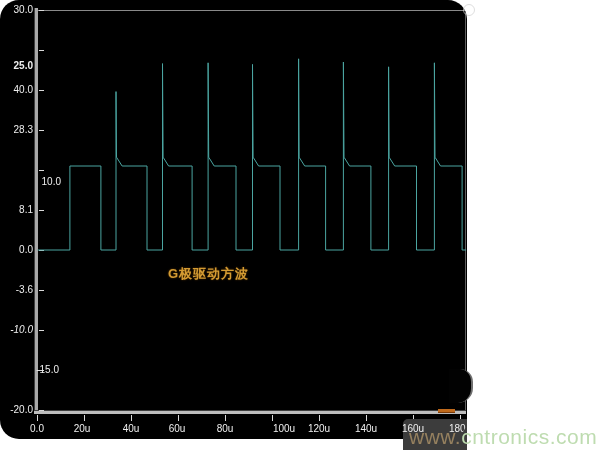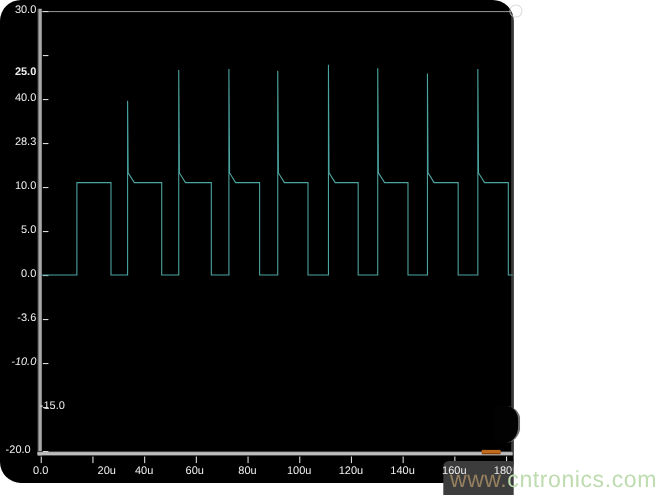--- a/index.html
+++ b/index.html
@@ -96,45 +96,46 @@
         <div class="xtick" style="left: 319px;"></div>
         <div class="xtick" style="left: 366px;"></div>
         <div class="xtick" style="left: 413px;"></div>
         <div class="xtick" style="left: 460px;"></div>
       </div>
     <div id="ylabels">
         <div class="ylabel" style="top: 4px; color: rgb(239, 239, 239);">30.0</div>
         <div class="ylabel" style="top: 60px; color: rgb(239, 239, 239); font-weight: bold;">25.0</div>
         <div class="ylabel" style="top: 84px; color: rgb(239, 239, 239);">40.0</div>
         <div class="ylabel" style="top: 124px; color: rgb(239, 239, 239);">28.3</div>
-        <div class="ylabel" style="top: 164px; color: rgb(239, 239, 239);">10.0</div>
-        <div class="ylabel" style="top: 204px; color: rgb(239, 239, 239);">5.0</div>
+        <div class="ylabel" style="top: 176px; color: rgb(239, 239, 239); padding-left: 28px;">10.0</div>
+        <div class="ylabel" style="top: 204px; color: rgb(239, 239, 239);">8.1</div>
         <div class="ylabel" style="top: 244px; color: rgb(239, 239, 239);">0.0</div>
         <div class="ylabel" style="top: 284px; color: rgb(239, 239, 239);">-3.6</div>
         <div class="ylabel" style="top: 324px; color: rgb(239, 239, 239); font-style: italic;">-10.0</div>
         <div class="ylabel" style="top: 364px; color: rgb(239, 239, 239); padding-left: 26px;">-15.0</div>
-        <div class="ylabel" style="top: 404px; color: rgb(239, 239, 239); text-align: center;">-20.0</div>
+        <div class="ylabel" style="top: 404px; color: rgb(239, 239, 239);">-20.0</div>
       </div>
     <div id="xlabels">
         <div class="xlabel" style="left: 17px; color: rgb(239, 239, 239);">0.0</div>
-        <div class="xlabel" style="left: 77px; color: rgb(239, 239, 239);">20u</div>
+        <div class="xlabel" style="left: 62px; color: rgb(239, 239, 239);">20u</div>
         <div class="xlabel" style="left: 111px; color: rgb(239, 239, 239);">40u</div>
         <div class="xlabel" style="left: 157px; color: rgb(239, 239, 239);">60u</div>
         <div class="xlabel" style="left: 205px; color: rgb(239, 239, 239);">80u</div>
-        <div class="xlabel" style="left: 252px; color: rgb(239, 239, 239);">100u</div>
+        <div class="xlabel" style="left: 264px; color: rgb(239, 239, 239);">100u</div>
         <div class="xlabel" style="left: 299px; color: rgb(239, 239, 239);">120u</div>
         <div class="xlabel" style="left: 346px; color: rgb(239, 239, 239);">140u</div>
         <div class="xlabel" style="left: 393px; color: rgb(239, 239, 239);">160u</div>
         <div class="xlabel" style="left: 440px; color: rgb(239, 239, 239);">180u</div>
       </div>
 
     <svg class="wave-svg" width="467" height="450" id="wave">
         <polyline points="37.7,250.0 69.9,250.0 69.9,166.0 100.9,166.0 100.9,250.0 116.0,250.0 116.0,91.6 116.5,157.2 122.1,166.0 147.0,166.0 147.0,250.0 162.5,250.0 162.5,63.6 163.1,157.2 168.6,166.0 192.1,166.0 192.1,250.0 208.1,250.0 208.1,62.8 208.7,157.2 214.2,166.0 236.0,166.0 236.0,250.0 252.5,250.0 252.5,64.4 253.1,157.2 258.6,166.0 280.0,166.0 280.0,250.0 298.6,250.0 298.6,58.8 299.1,157.2 304.7,166.0 325.6,166.0 325.6,250.0 343.4,250.0 343.4,62.0 344.0,157.2 349.6,166.0 370.9,166.0 370.9,250.0 388.6,250.0 388.6,66.8 389.1,157.2 394.7,166.0 416.5,166.0 416.5,250.0 434.4,250.0 434.4,62.8 435.0,157.2 440.5,166.0 462.1,166.0 462.1,250.0 466.1,250.0" fill="none" stroke="#4ba5a1" stroke-width="1"></polyline>
       </svg>
 
+    <div class="annotation" style="left: 167.895px; top: 266.2px; color: rgb(211, 155, 51);">G极驱动方波</div>
   </div>
 
   <div class="corner-circle"></div>
   <div class="edge-bump"></div>
   <div class="axis-orange-dash"></div>
   <div class="wm-patch"></div>
 
   <div class="watermark">
     <span id="wm-prefix" style="color: rgb(149, 128, 95); margin-top: 22px;">www.</span><span id="wm-rest" style="color: rgb(190, 220, 176);">cntronics.com</span>
   </div>

